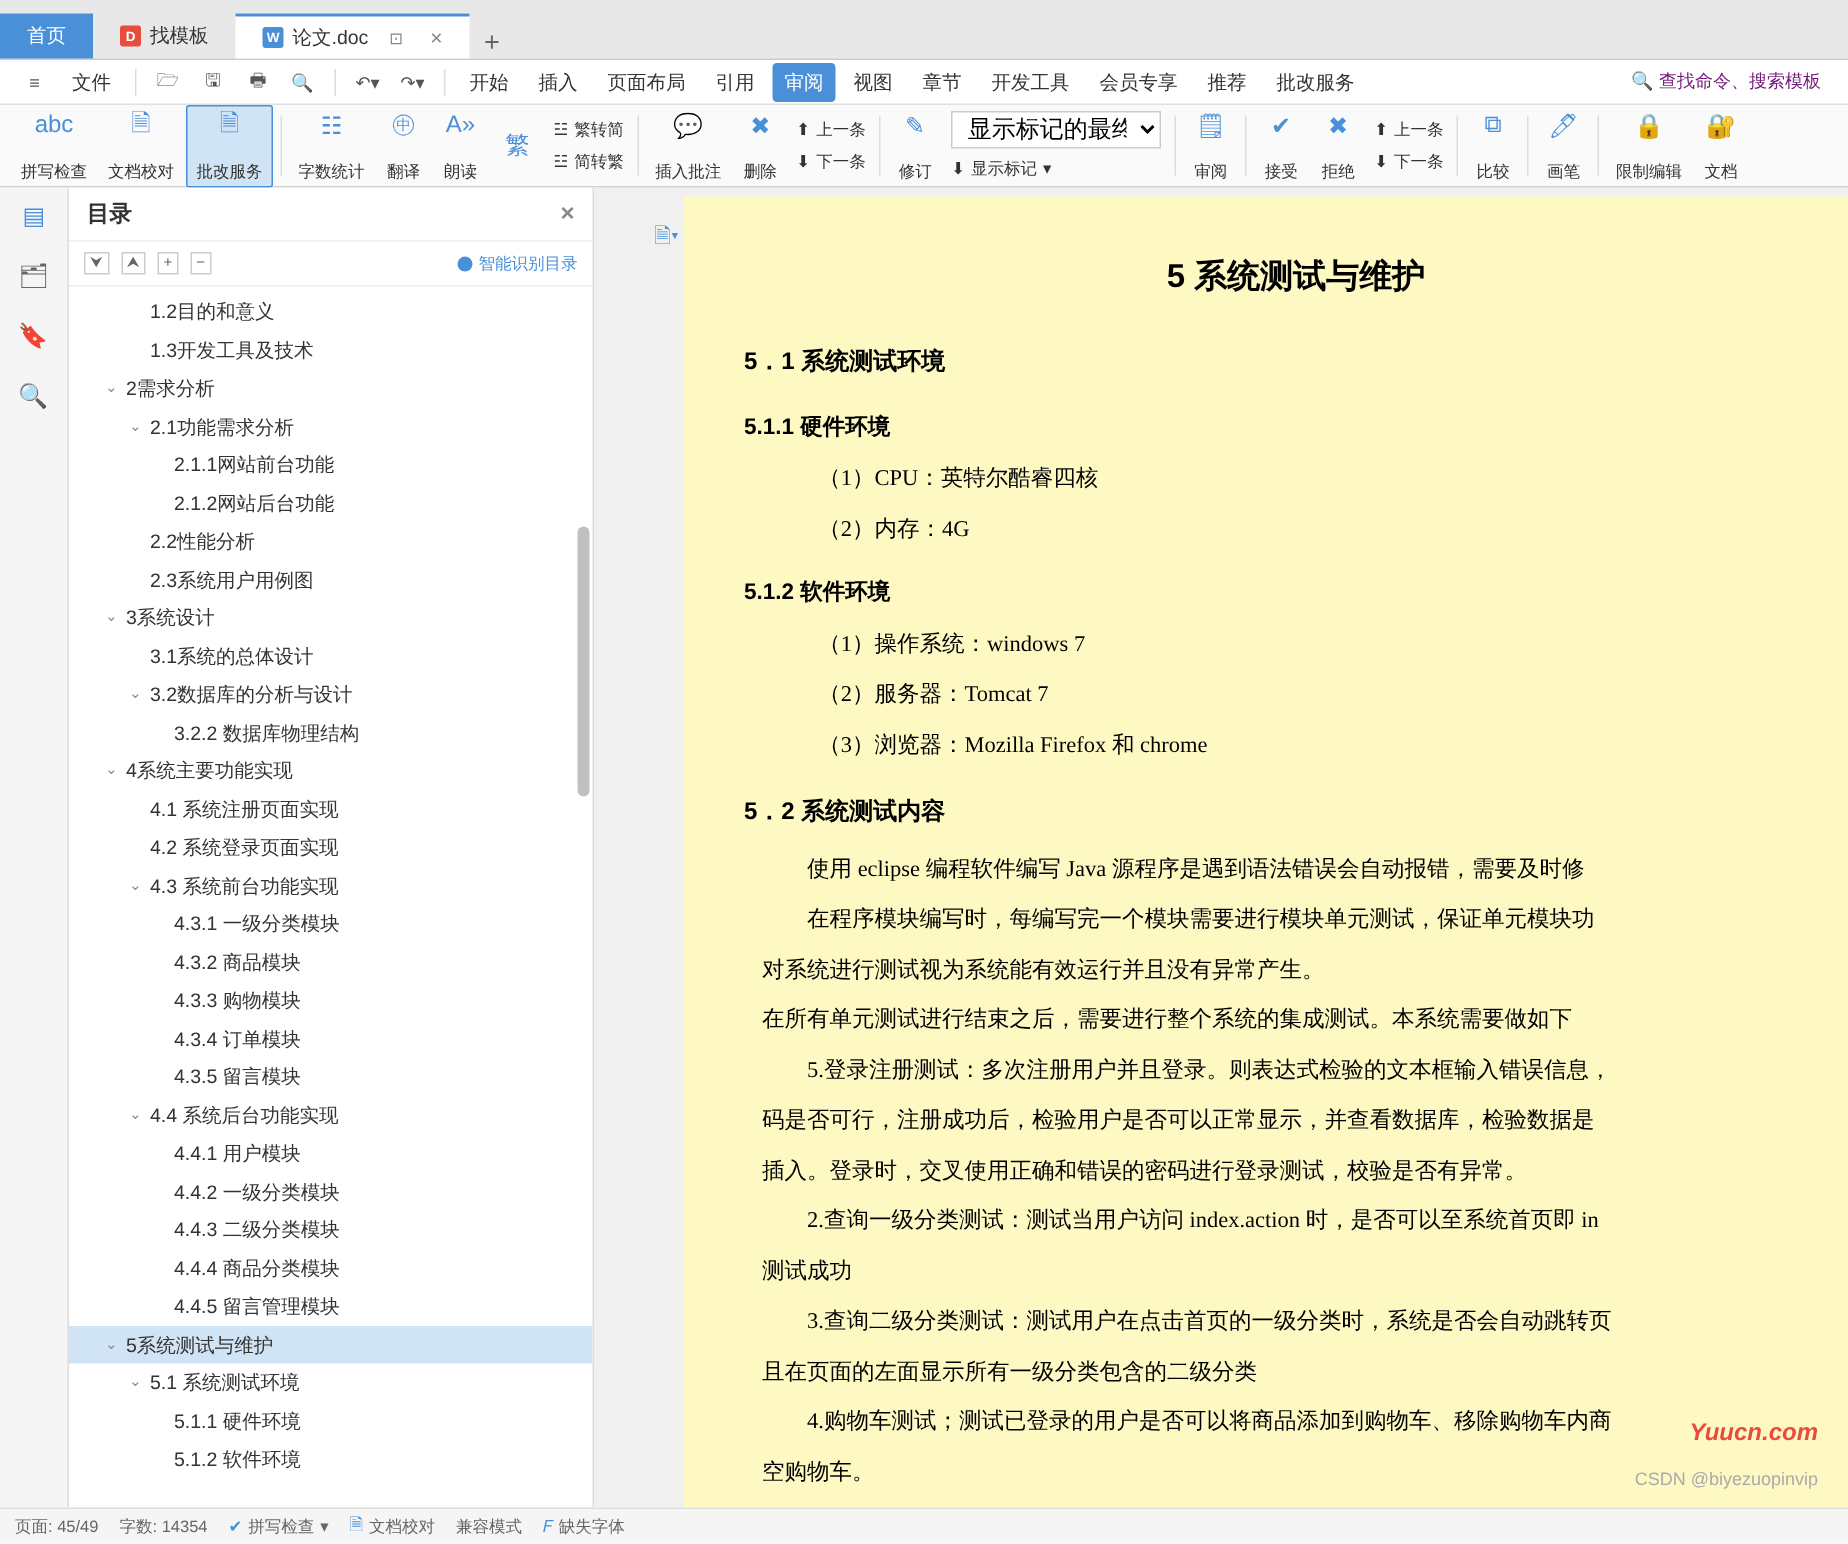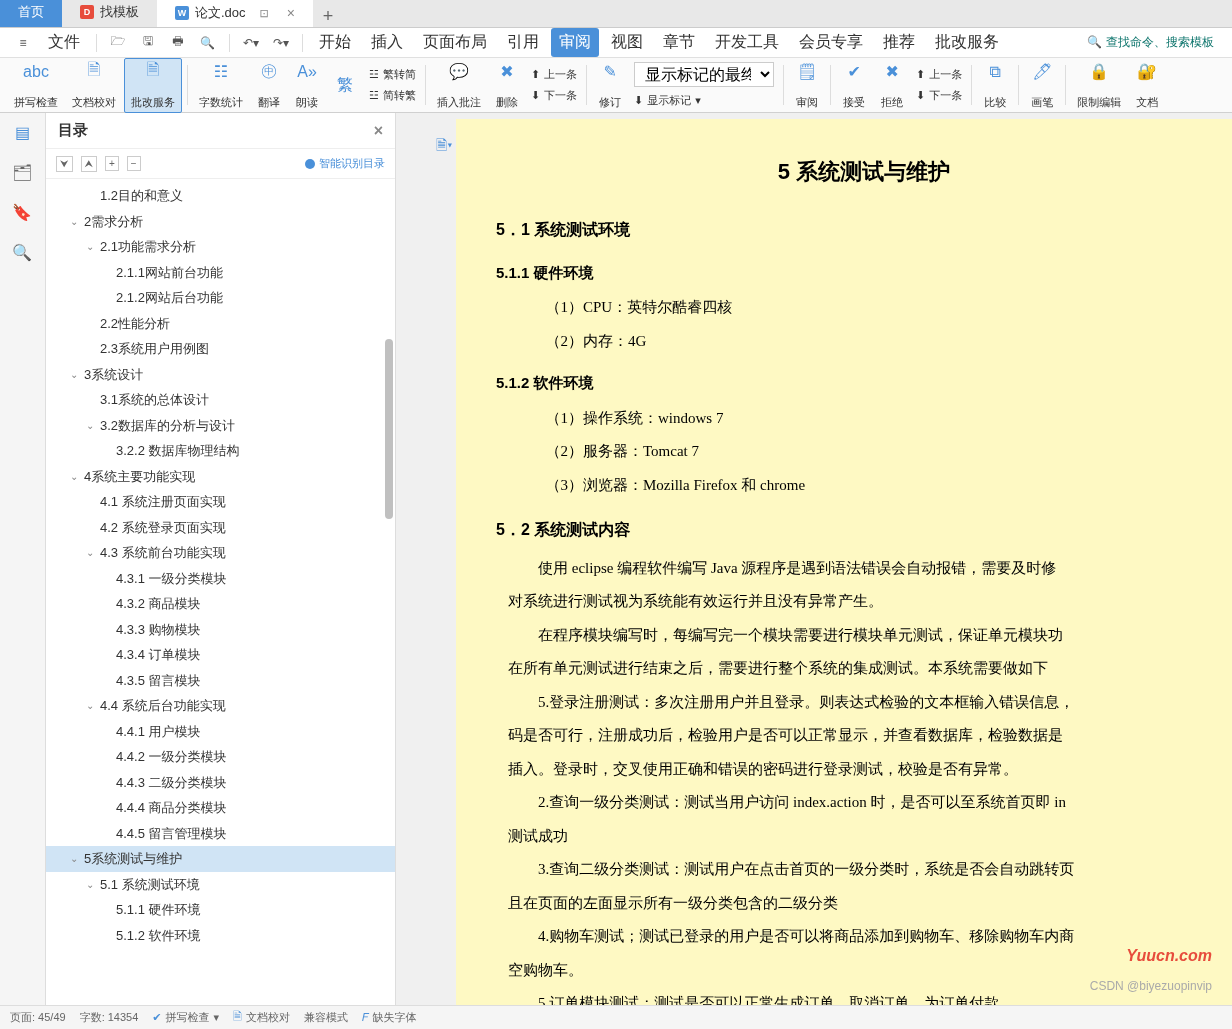--- a/index.html
+++ b/index.html
@@ -1,36 +1,36 @@
 <!DOCTYPE html>
 <html><head>
 <meta charset="utf-8">
 <style>
 * { margin: 0; padding: 0; box-sizing: border-box; }
 body { font-family: "Microsoft YaHei", sans-serif; font-size: 12px; background: #fff; color: #333; overflow: hidden; }
 .app { width: 1232px; height: 1029px; display: flex; flex-direction: column; }
 
 
-.tabs { height: 28px; background: #e8e8e8; display: flex; align-items: flex-end; border-bottom: 1px solid #ccc; }
+.tabs { height: 40px; background: #e8e8e8; display: flex; align-items: flex-end; border-bottom: 1px solid #ccc; }
 .tab { height: 30px; padding: 0 18px; display: flex; align-items: center; gap: 6px; cursor: pointer; font-size: 13px; position: relative; }
 .tab.active { background: #fff; border-top: 2px solid #4a90d9; }
 .tab .ico { width: 14px; height: 14px; display: inline-flex; align-items: center; justify-content: center; }
 .tab .ico.w { background: #4a90d9; color: #fff; font-size: 9px; font-weight: bold; border-radius: 2px; }
 .tab .ico.d { background: #e74c3c; color: #fff; font-size: 9px; font-weight: bold; border-radius: 2px; }
 .tab .close { margin-left: 12px; color: #888; font-size: 14px; }
 .tab .pin { margin-left: 8px; color: #888; font-size: 11px; }
 .newtab { width: 30px; text-align: center; color: #666; font-size: 18px; cursor: pointer; }
 
 
 .menubar { height: 30px; display: flex; align-items: center; padding: 0 10px; gap: 4px; border-bottom: 1px solid #e0e0e0; }
 .menubar .micon { width: 20px; height: 20px; display: flex; align-items: center; justify-content: center; color: #555; cursor: pointer; margin: 0 3px; }
 .menubar .sep { width: 1px; height: 18px; background: #ddd; margin: 0 4px; }
-.menu-item { padding: 4px 8px; cursor: pointer; font-size: 16px; color: #333; }
+.menu-item { padding: 4px 8px; cursor: pointer; font-size: 13px; color: #333; }
 .menu-item.active { background: #4a90d9; color: #fff; border-radius: 3px; }
-.search-box { margin-left: auto; color: #0f766e; font-size: 12px; padding: 3px 8px; }
+.search-box { margin-left: auto; color: #701a75; font-size: 12px; padding: 3px 8px; }
 
 
 .ribbon { height: 55px; display: flex; align-items: center; padding: 2px 8px; border-bottom: 1px solid #d0d0d0; gap: 2px; background: #fafafa; }
 .rgroup { display: flex; flex-direction: column; align-items: center; padding: 2px 6px; cursor: pointer; font-size: 11px; color: #333; gap: 12px; }
 .rgroup.sel { background: #d0e4f5; border: 1px solid #4a90d9; border-radius: 2px; }
 .rgroup .ricon { width: 24px; height: 22px; display: flex; align-items: center; justify-content: center; color: #4a90d9; font-size: 16px; }
 .rgroup .rlabel { font-size: 11px; white-space: nowrap; }
 .rsep { width: 1px; height: 40px; background: #ddd; margin: 0 3px; }
 .rstack { display: flex; flex-direction: column; gap: 2px; font-size: 11px; }
 .rstack > div { display: flex; align-items: center; gap: 4px; padding: 2px 4px; cursor: pointer; white-space: nowrap; }
@@ -245,20 +245,24 @@
             <span class="dot"></span>
             <span>智能识别目录</span>
           </span>
       </div>
       <div class="toc-body" id="toc-body">
         <div class="toc-scroll-thumb" style="top:160px;"></div>
       <div class="toc-item l2">
             <span class="chev none"></span>
             <span>1.2目的和意义</span>
           </div>
+          <div class="toc-item l2">
+            <span class="chev none"></span>
+            <span>1.3开发工具及技术</span>
+          </div>
           <div class="toc-item l1">
             <span class="chev ">⌄</span>
             <span>2需求分析</span>
           </div>
           <div class="toc-item l2">
             <span class="chev ">⌄</span>
             <span>2.1功能需求分析</span>
           </div>
           <div class="toc-item l3">
             <span class="chev none"></span>
@@ -382,22 +386,22 @@
         <h2>5．1 系统测试环境</h2>
         <h3>5.1.1 硬件环境</h3>
         <p class="item">（1）CPU：英特尔酷睿四核</p>
         <p class="item">（2）内存：4G</p>
         <h3>5.1.2 软件环境</h3>
         <p class="item">（1）操作系统：windows 7</p>
         <p class="item">（2）服务器：Tomcat 7</p>
         <p class="item">（3）浏览器：Mozilla Firefox 和 chrome</p>
         <h2>5．2 系统测试内容</h2>
         <p>使用 eclipse 编程软件编写 Java 源程序是遇到语法错误会自动报错，需要及时修</p>
+        <p>在程序模块编写时，每编写完一个模块需要进行模块单元测试，保证单元模块功</p>
         <p style="text-indent:0">对系统进行测试视为系统能有效运行并且没有异常产生。</p>
-        <p>在程序模块编写时，每编写完一个模块需要进行模块单元测试，保证单元模块功</p>
         <p style="text-indent:0">在所有单元测试进行结束之后，需要进行整个系统的集成测试。本系统需要做如下</p>
         <p>5.登录注册测试：多次注册用户并且登录。则表达式检验的文本框输入错误信息，</p>
         <p style="text-indent:0">码是否可行，注册成功后，检验用户是否可以正常显示，并查看数据库，检验数据是</p>
         <p style="text-indent:0">插入。登录时，交叉使用正确和错误的密码进行登录测试，校验是否有异常。</p>
         <p>2.查询一级分类测试：测试当用户访问 index.action 时，是否可以至系统首页即 in</p>
         <p style="text-indent:0">测试成功</p>
         <p>3.查询二级分类测试：测试用户在点击首页的一级分类时，系统是否会自动跳转页</p>
         <p style="text-indent:0">且在页面的左面显示所有一级分类包含的二级分类</p>
         <p>4.购物车测试；测试已登录的用户是否可以将商品添加到购物车、移除购物车内商</p>
         <p style="text-indent:0">空购物车。</p>

